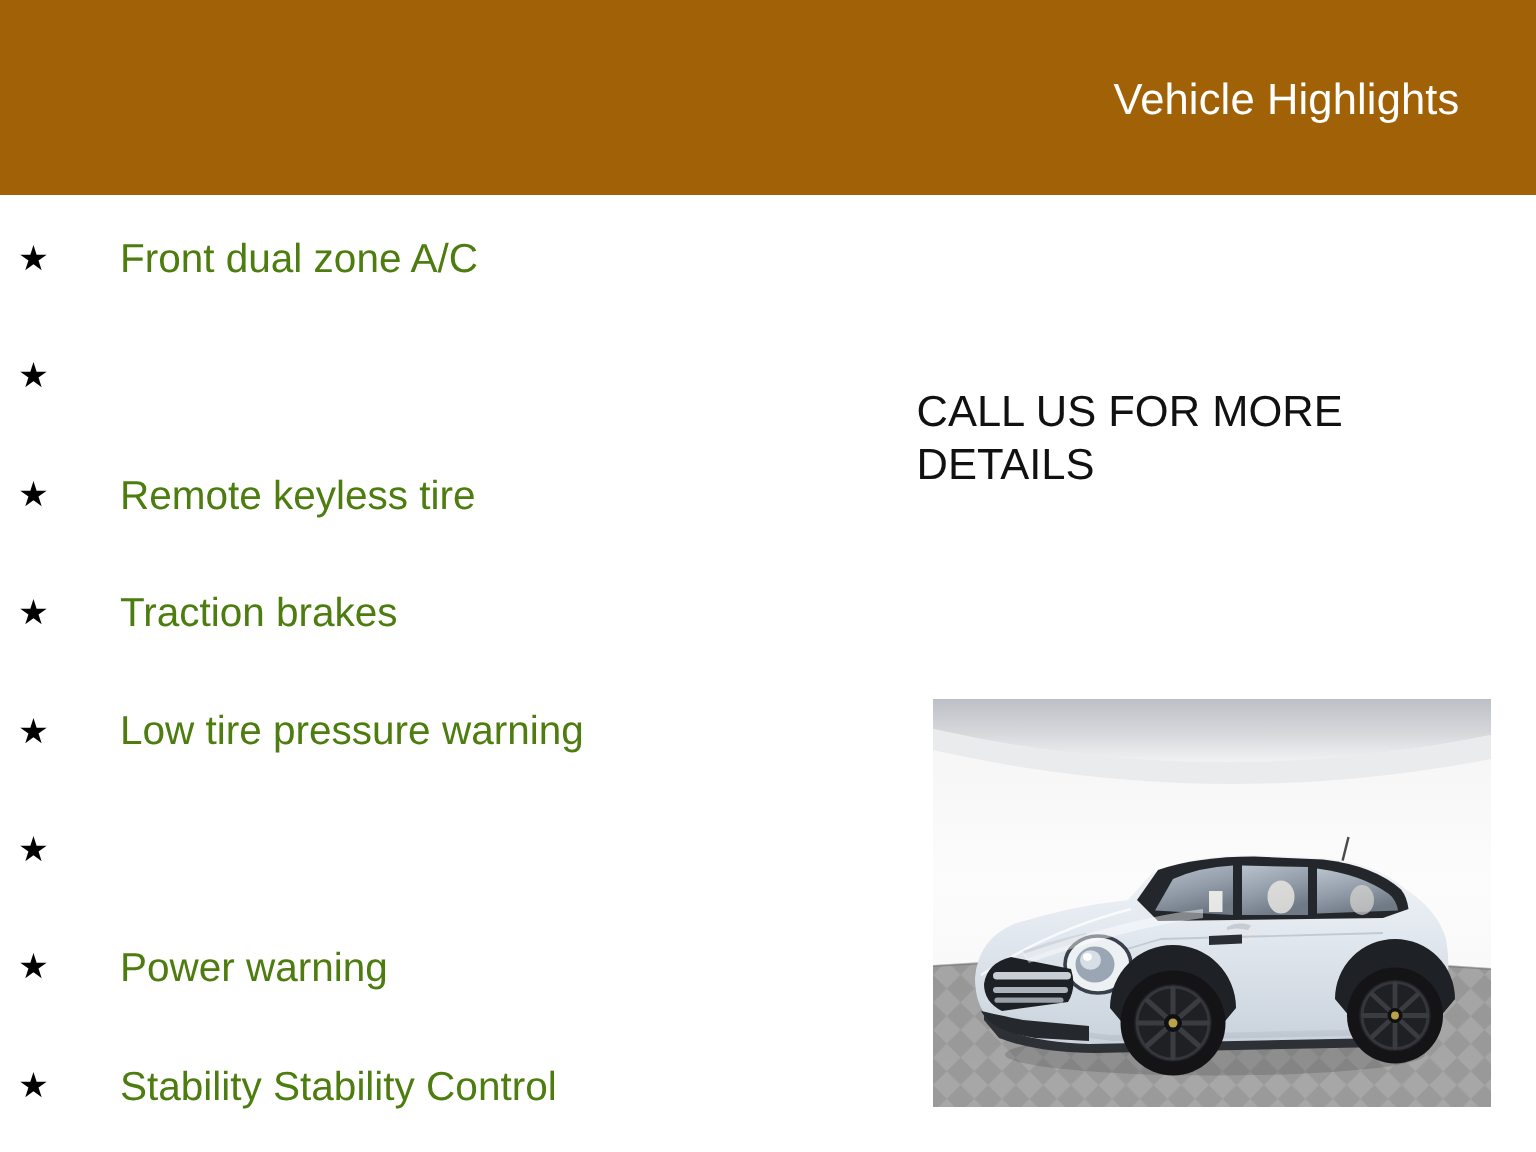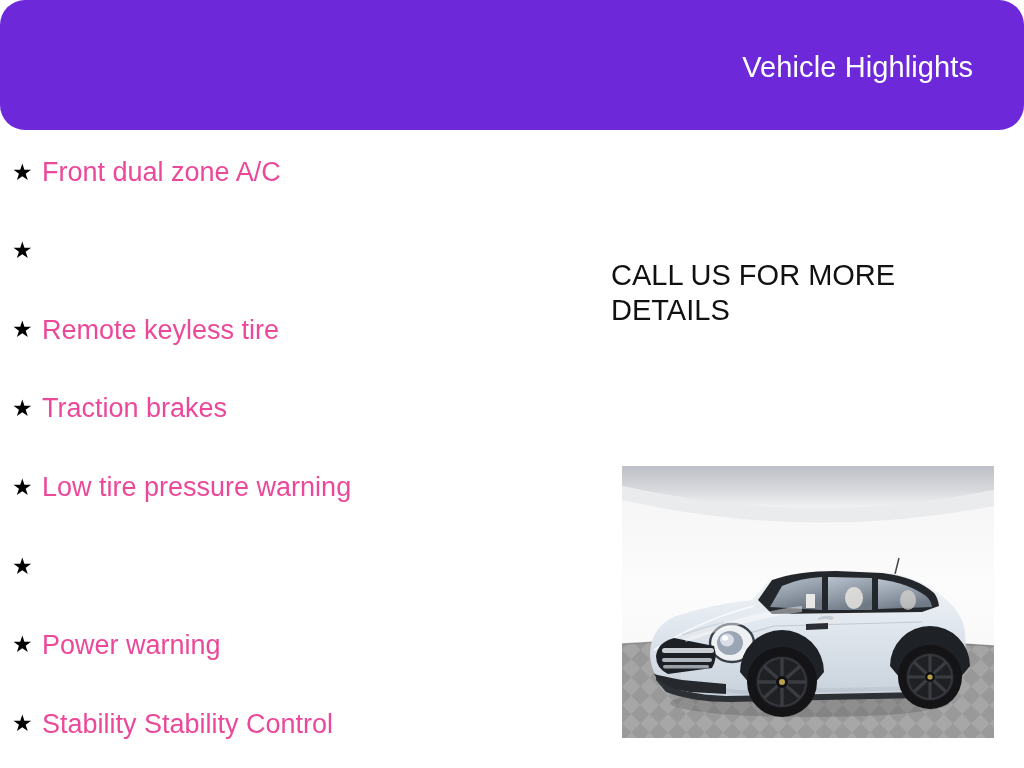--- a/index.html
+++ b/index.html
@@ -17,22 +17,21 @@
     color: #000000;
   }
 
   
   #header-bar {
     position: absolute;
     left: 0;
     top: 0;
     width: 1024px;
     height: 130px;
-    background: #6d28d9;
-    border-radius: 25px;
+    background: #a16207;
   }
   #header-title {
     position: absolute;
     right: 51px;
     top: 50px;
     font-size: 29px;
     line-height: 34px;
     color: #ffffff;
     font-weight: 400;
     letter-spacing: 0.1px;
@@ -62,22 +61,23 @@
     font-size: 23px;
     line-height: 23px;
     color: #000000;
     width: 30px;
     display: inline-block;
     flex: 0 0 auto;
   }
   .highlight-label {
     font-size: 27px;
     line-height: 32px;
-    color: #ec4899;
+    color: #4d7c0f;
     font-weight: 400;
+    margin-left: 38px;
   }
 
   
   #call-block {
     position: absolute;
     left: 611px;
     top: 258px;
     width: 330px;
     font-size: 29px;
     line-height: 35px;

